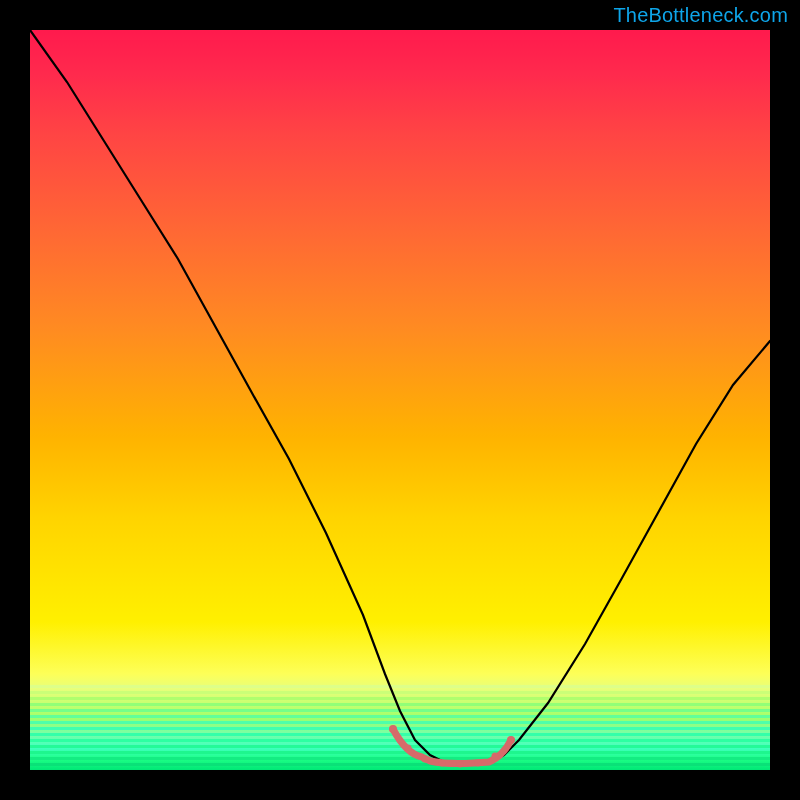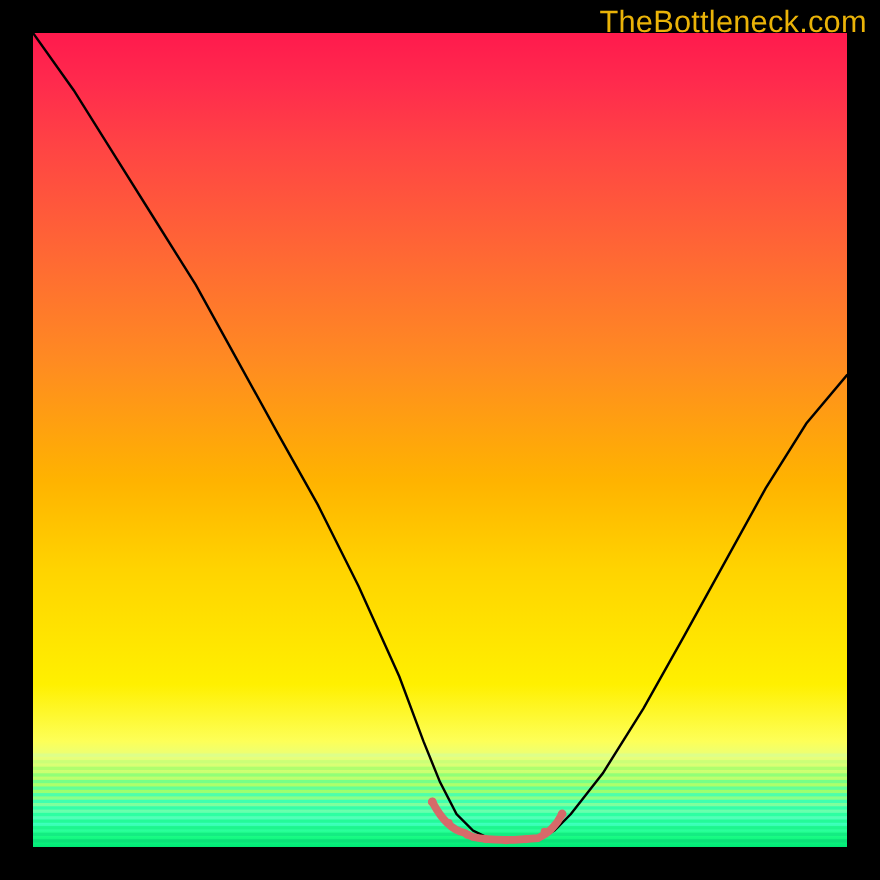--- a/index.html
+++ b/index.html
@@ -61,22 +61,22 @@
     height: 3px;
   }
   .curve-svg {
     position: absolute;
     inset: 0;
   }
   .watermark {
     position: absolute;
     top: 4px;
     right: 12px;
-    color: #eab308;
-    font-size: 28px;
+    color: #0ea5e9;
+    font-size: 20px;
     letter-spacing: 0.2px;
     user-select: none;
   }
 </style>
 </head>
 <body>
 
 <div class="frame">
   <div class="watermark">TheBottleneck.com</div>
 

